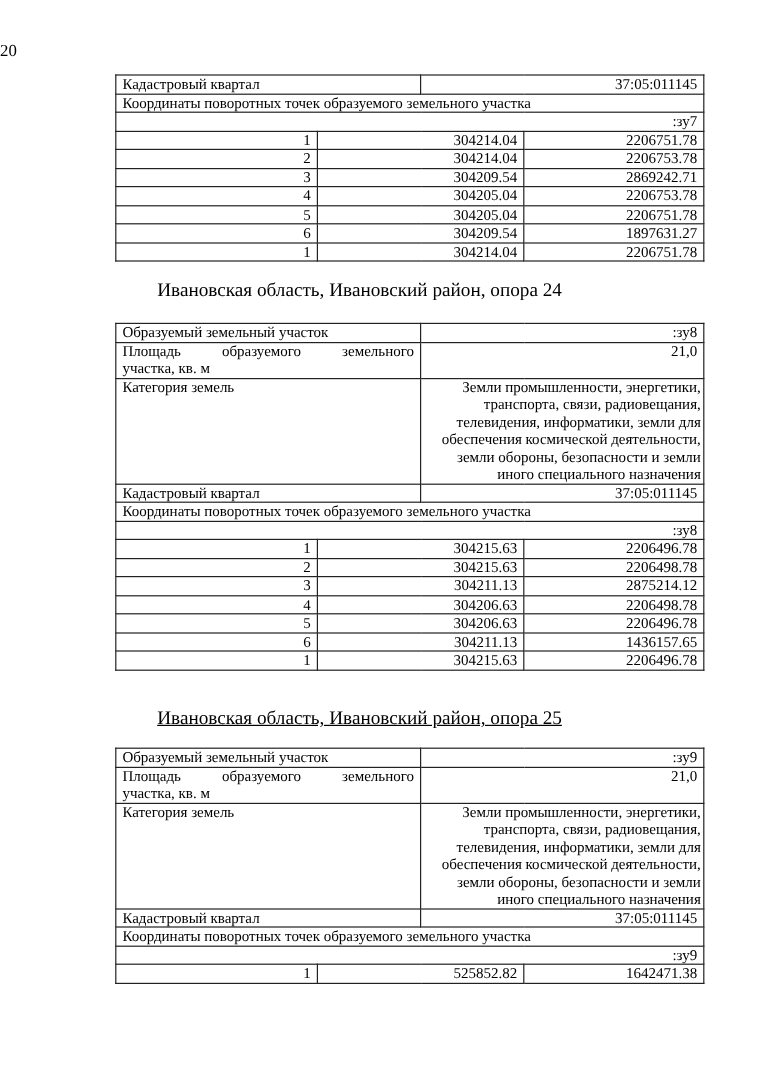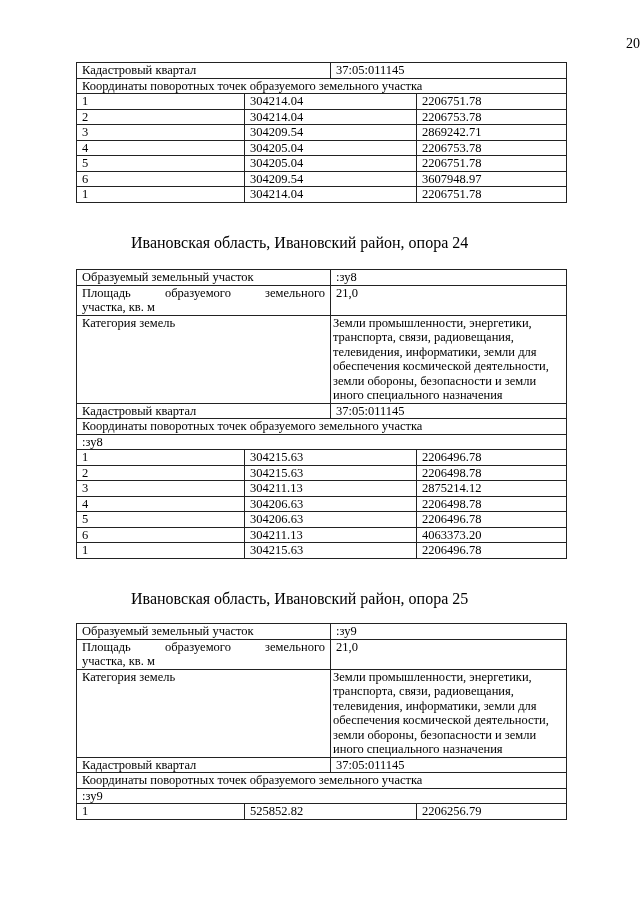--- a/index.html
+++ b/index.html
@@ -1,21 +1,21 @@
 <!DOCTYPE html>
 <html><head>
 <meta charset="utf-8">
 <style>
   html, body { margin: 0; padding: 0; background: #ffffff; }
   body { width: 640px; height: 905px; position: relative; overflow: hidden;
          font-family: "Liberation Serif", "DejaVu Serif", serif; color: #000; }
-  .page-num { position: absolute; top: 36px; left: 0; width: 640px; text-align: right; font-size: 14px; }
-  table { border-collapse: collapse; position: absolute; left: 76px; width: 490px; table-layout: fixed; font-size: 12.5px; line-height: 14.5px; }
+  .page-num { position: absolute; top: 36px; left: 0; width: 640px; text-align: left; font-size: 14px; }
+  table { border-collapse: collapse; position: absolute; left: 96px; width: 490px; table-layout: fixed; font-size: 12.5px; line-height: 14.5px; }
   td { border: 1px solid #222; padding: 0 5px; vertical-align: top; }
-  td.c { text-align: left; }
+  td.c { text-align: right; }
   .heading { position: absolute; left: 131px; font-size: 16px; }
 </style>
 </head>
 <body>
 
 <div class="page-num">20</div>
 
 <table style="top:62px;">
   <colgroup>
       <col style="width:168px">
@@ -23,20 +23,23 @@
       <col style="width:86px">
       <col style="width:150px">
     </colgroup>
   <tbody>
       <tr>
     <td colspan="2">Кадастровый квартал</td>
     <td colspan="2" class="c">37:05:011145</td>
   </tr>
   <tr>
         <td colspan="4">Координаты поворотных точек образуемого земельного участка</td>
+      </tr>
+  <tr>
+        <td colspan="4" class="c">:зу7</td>
       </tr>
   <tr>
         <td class="c">1</td>
         <td colspan="2" class="c">304214.04</td>
         <td class="c">2206751.78</td>
       </tr>
   <tr>
         <td class="c">2</td>
         <td colspan="2" class="c">304214.04</td>
         <td class="c">2206753.78</td>
@@ -52,21 +55,21 @@
         <td class="c">2206753.78</td>
       </tr>
   <tr>
         <td class="c">5</td>
         <td colspan="2" class="c">304205.04</td>
         <td class="c">2206751.78</td>
       </tr>
   <tr>
         <td class="c">6</td>
         <td colspan="2" class="c">304209.54</td>
-        <td class="c">3607948.97</td>
+        <td class="c">1897631.27</td>
       </tr>
   <tr>
         <td class="c">1</td>
         <td colspan="2" class="c">304214.04</td>
         <td class="c">2206751.78</td>
       </tr>
 </tbody>
   </table>
 
 <div class="heading" style="top:234px;text-align:right;">Ивановская область, Ивановский район, опора 24</div>
@@ -125,31 +128,31 @@
         <td class="c">2206498.78</td>
       </tr>
   <tr>
         <td class="c">5</td>
         <td colspan="2" class="c">304206.63</td>
         <td class="c">2206496.78</td>
       </tr>
   <tr>
         <td class="c">6</td>
         <td colspan="2" class="c">304211.13</td>
-        <td class="c">4063373.20</td>
+        <td class="c">1436157.65</td>
       </tr>
   <tr>
         <td class="c">1</td>
         <td colspan="2" class="c">304215.63</td>
         <td class="c">2206496.78</td>
       </tr>
 </tbody>
   </table>
 
-<div class="heading" style="top:590px;">Ивановская область, Ивановский район, опора 25</div>
+<div class="heading" style="top:590px;text-decoration:underline;">Ивановская область, Ивановский район, опора 25</div>
 
 <table style="top:623px;">
   <colgroup>
       <col style="width:168px">
       <col style="width:86px">
       <col style="width:86px">
       <col style="width:150px">
     </colgroup>
   <tbody>
       <tr>
@@ -173,16 +176,16 @@
   </tr>
   <tr>
         <td colspan="4">Координаты поворотных точек образуемого земельного участка</td>
       </tr>
   <tr>
         <td colspan="4" class="c">:зу9</td>
       </tr>
   <tr>
         <td class="c">1</td>
         <td colspan="2" class="c">525852.82</td>
-        <td class="c">2206256.79</td>
+        <td class="c">1642471.38</td>
       </tr>
 </tbody>
   </table>
 
 </body></html>

